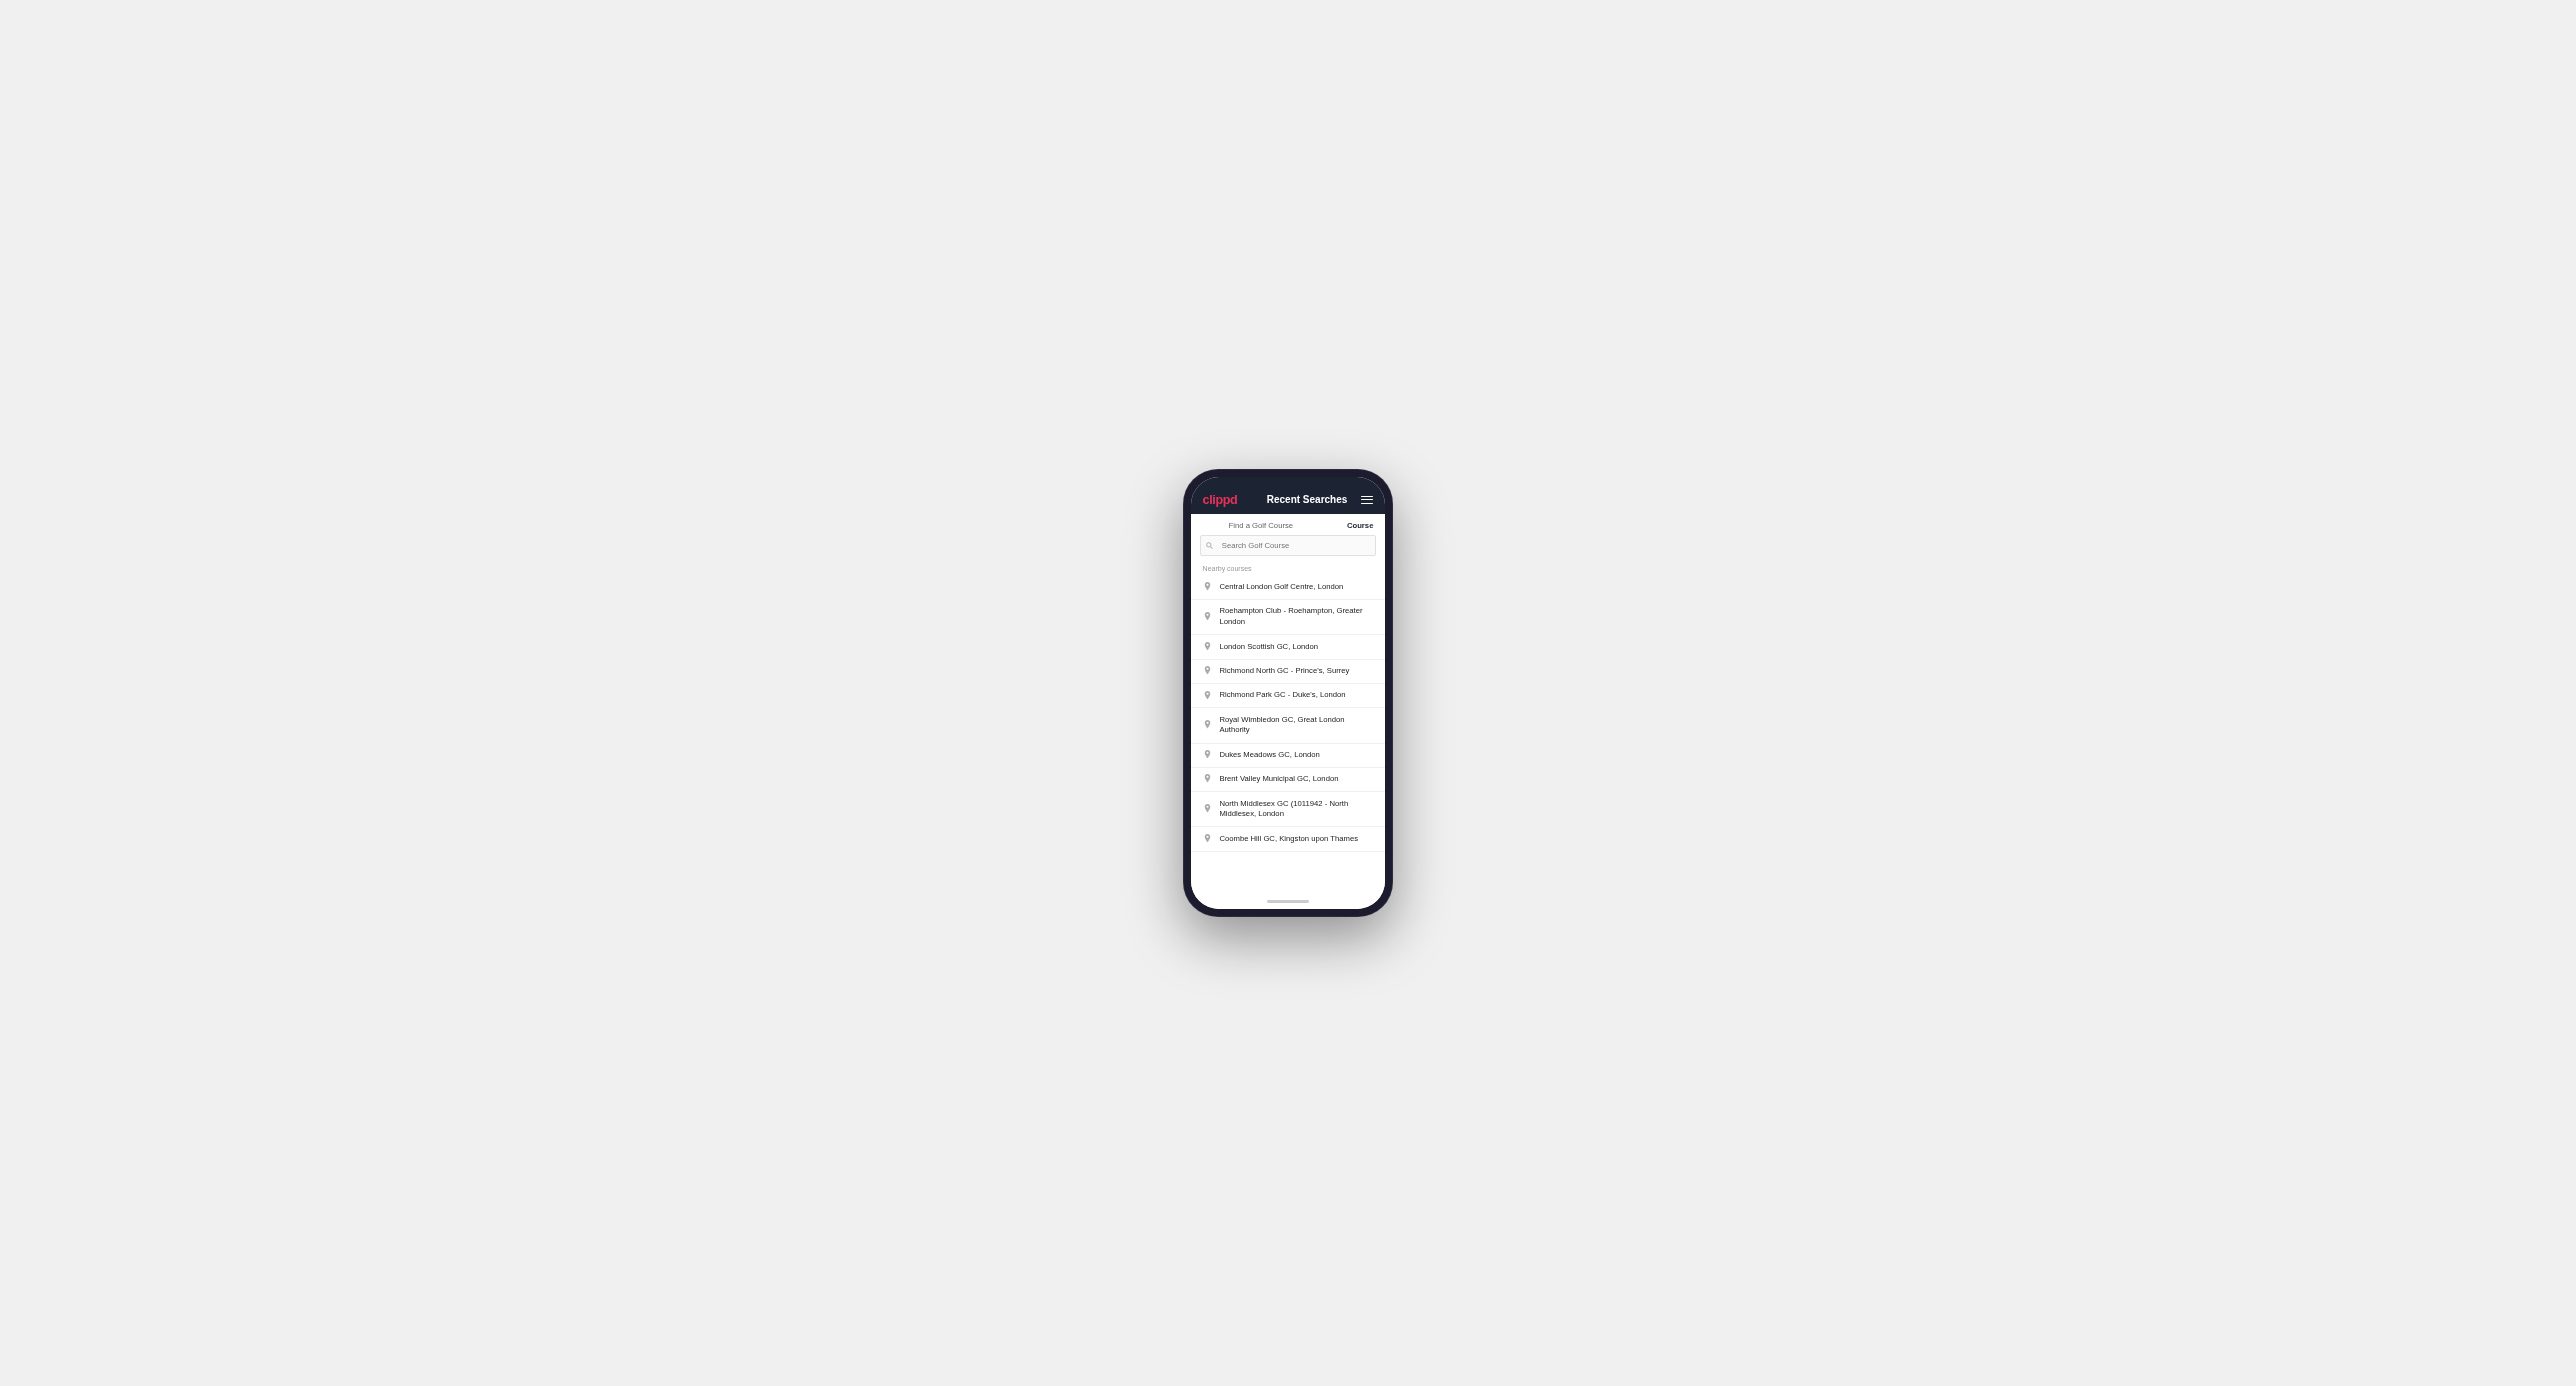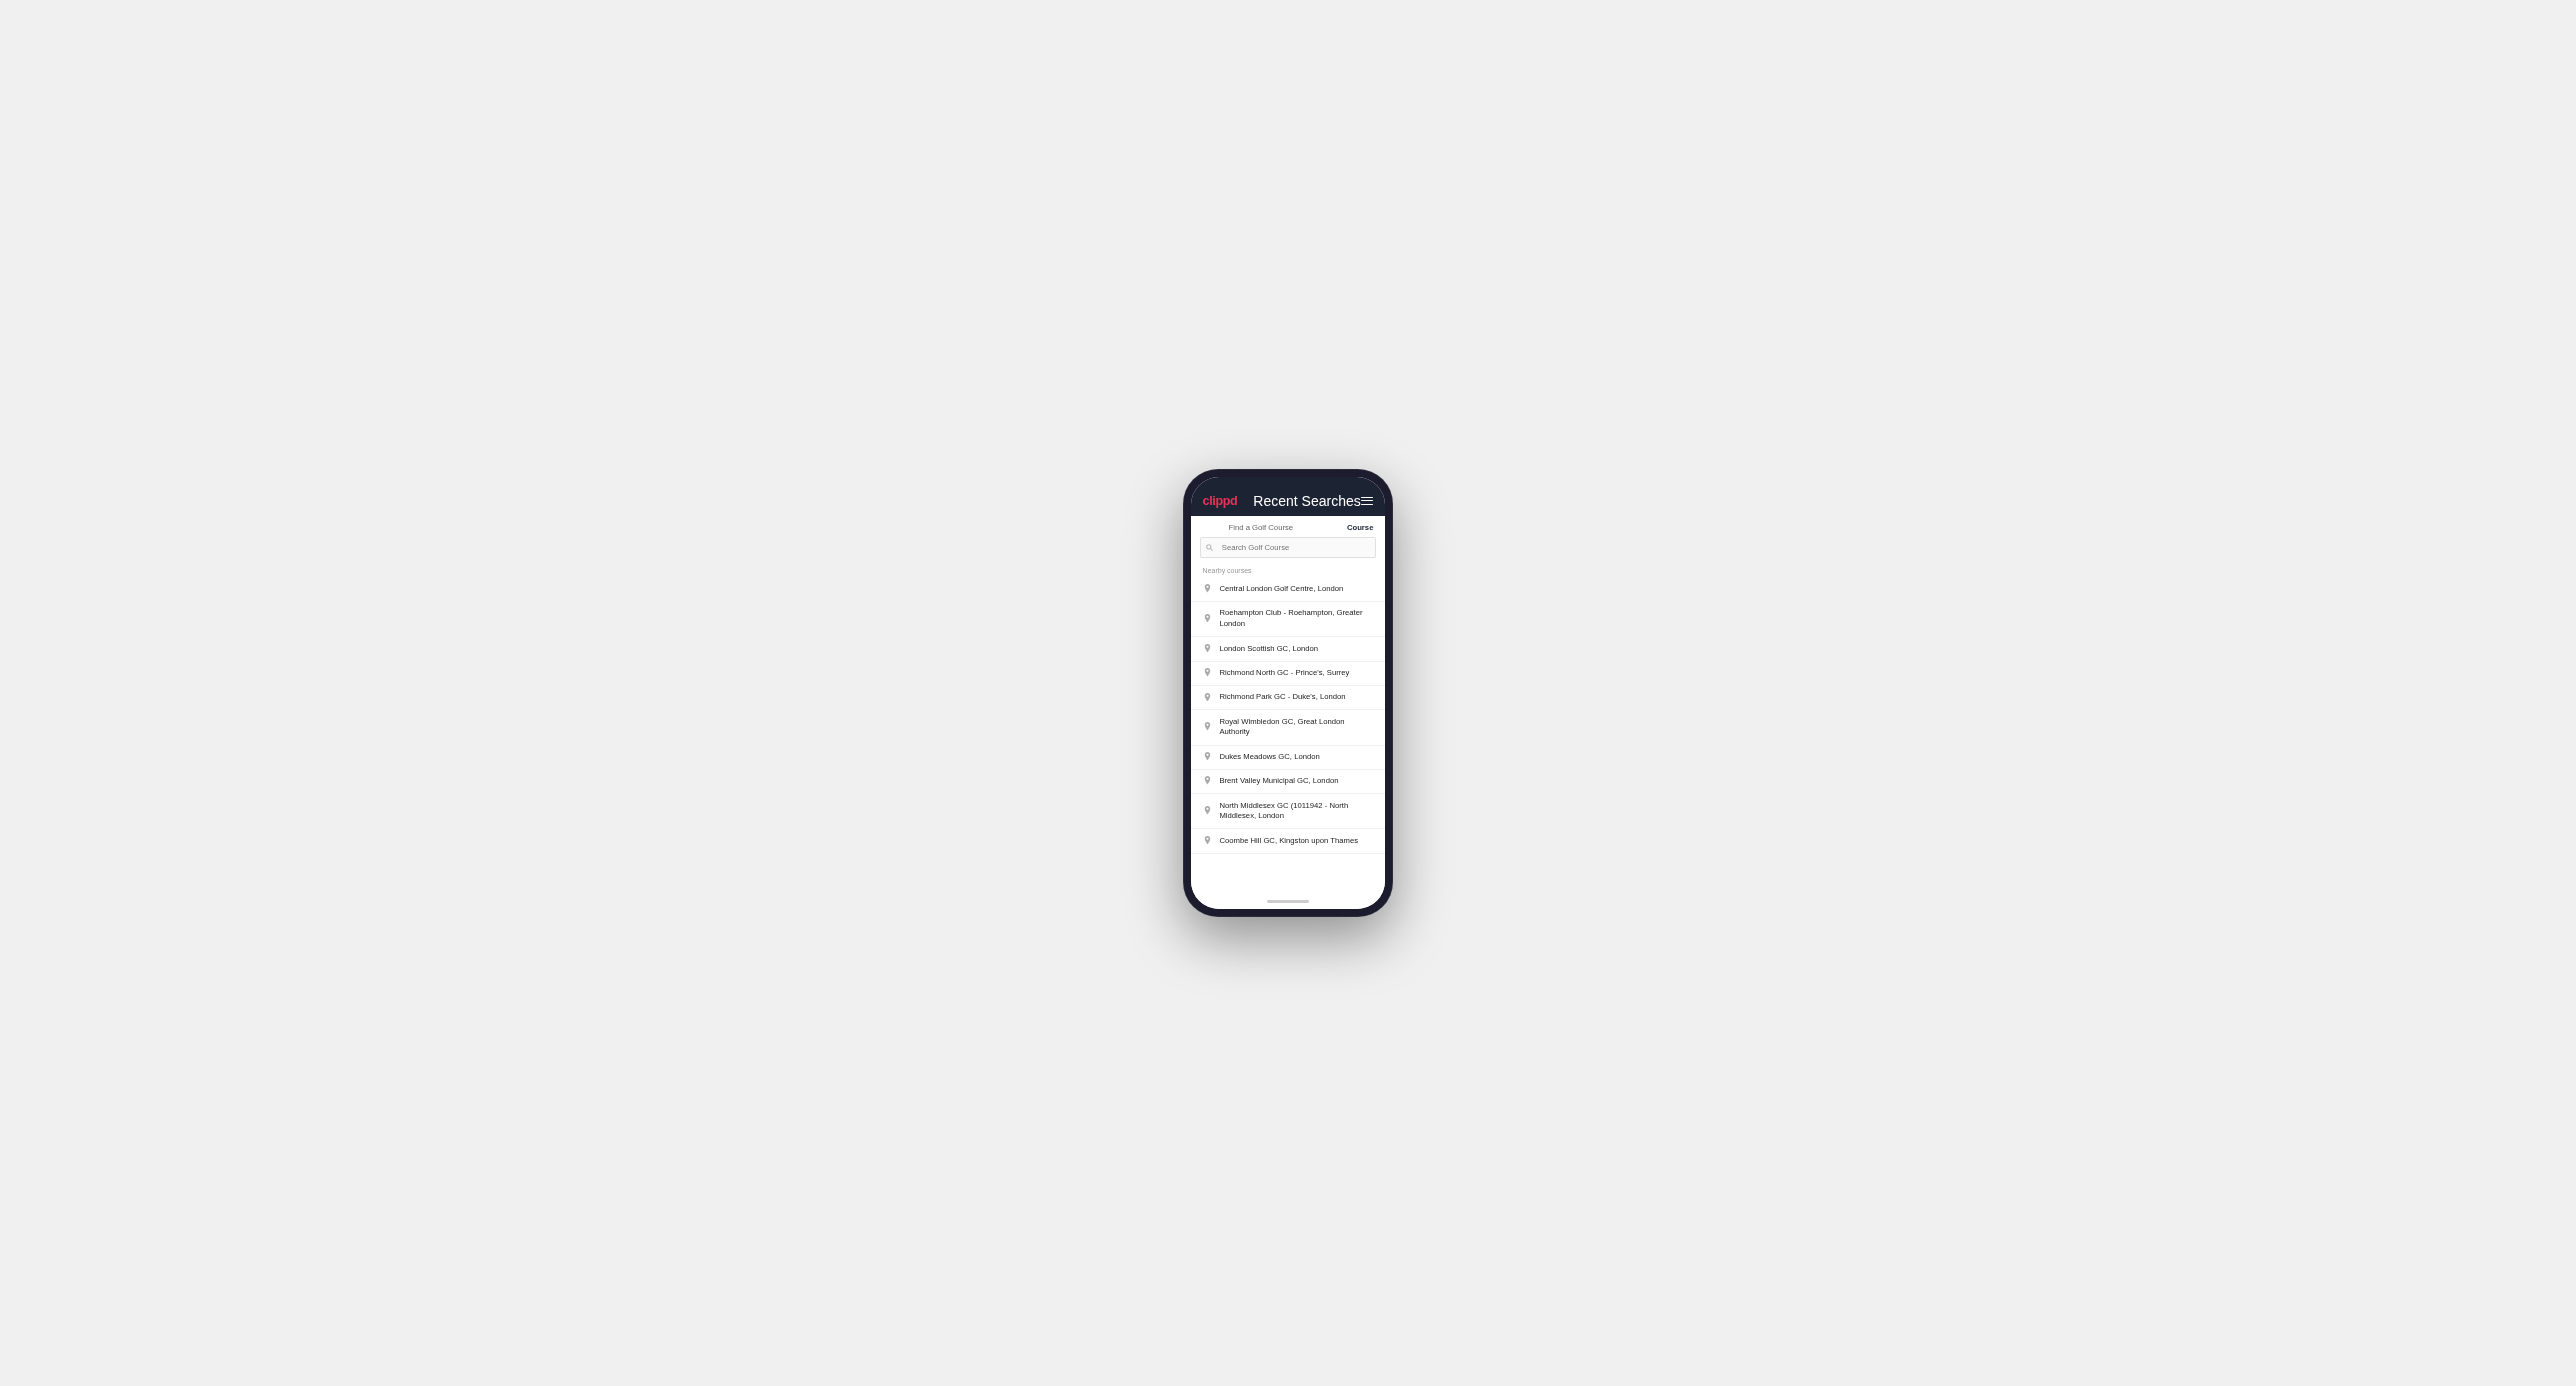--- a/index.html
+++ b/index.html
@@ -49,22 +49,22 @@
     }
 
     .nav-logo {
       font-size: 12.6px;
       font-weight: 700;
       color: #e8315a;
       letter-spacing: -0.4px;
     }
 
     .nav-title {
-      font-size: 14px;
-      font-weight: 400;
+      font-size: 10px;
+      font-weight: 700;
       color: #fff;
       padding-left: 16px;
     }
 
     .nav-menu-icon {
       display: flex;
       flex-direction: column;
       gap: 2.1px;
       cursor: pointer;
     }

